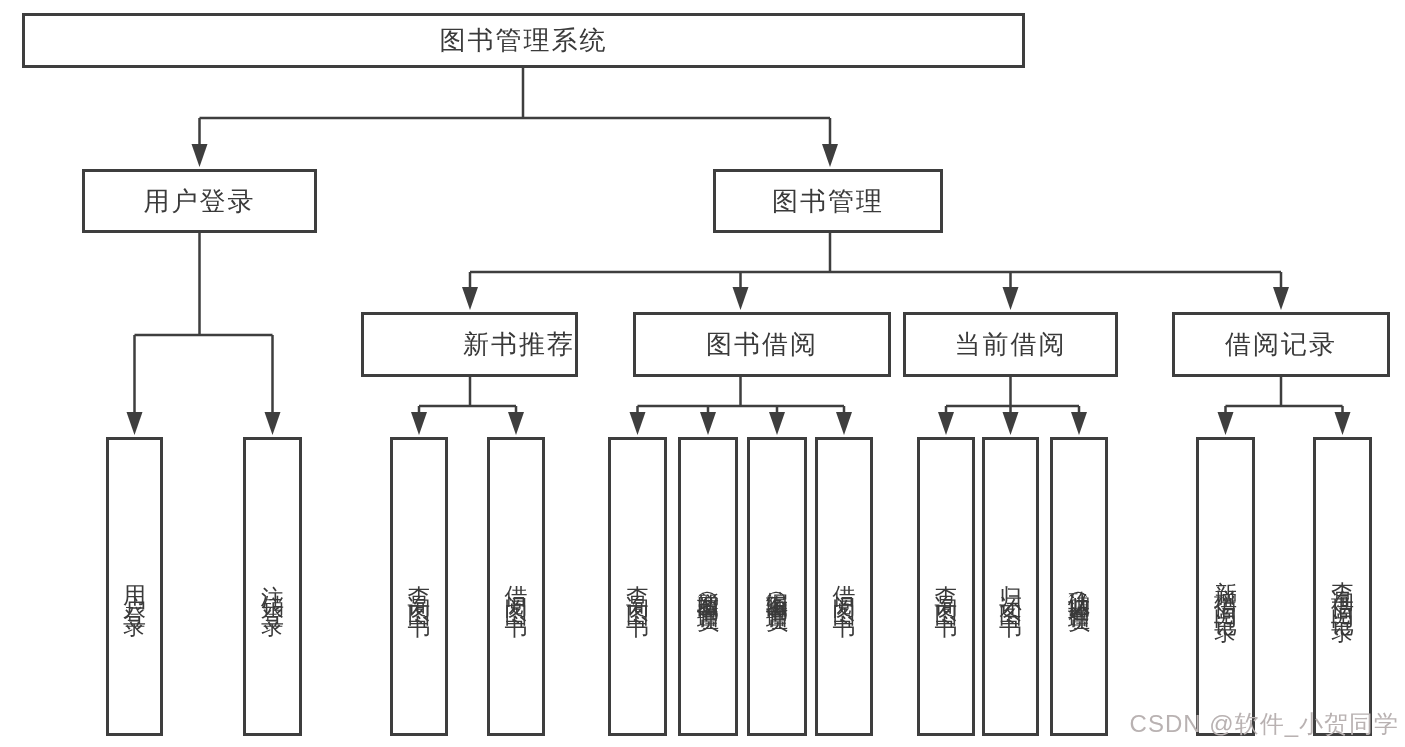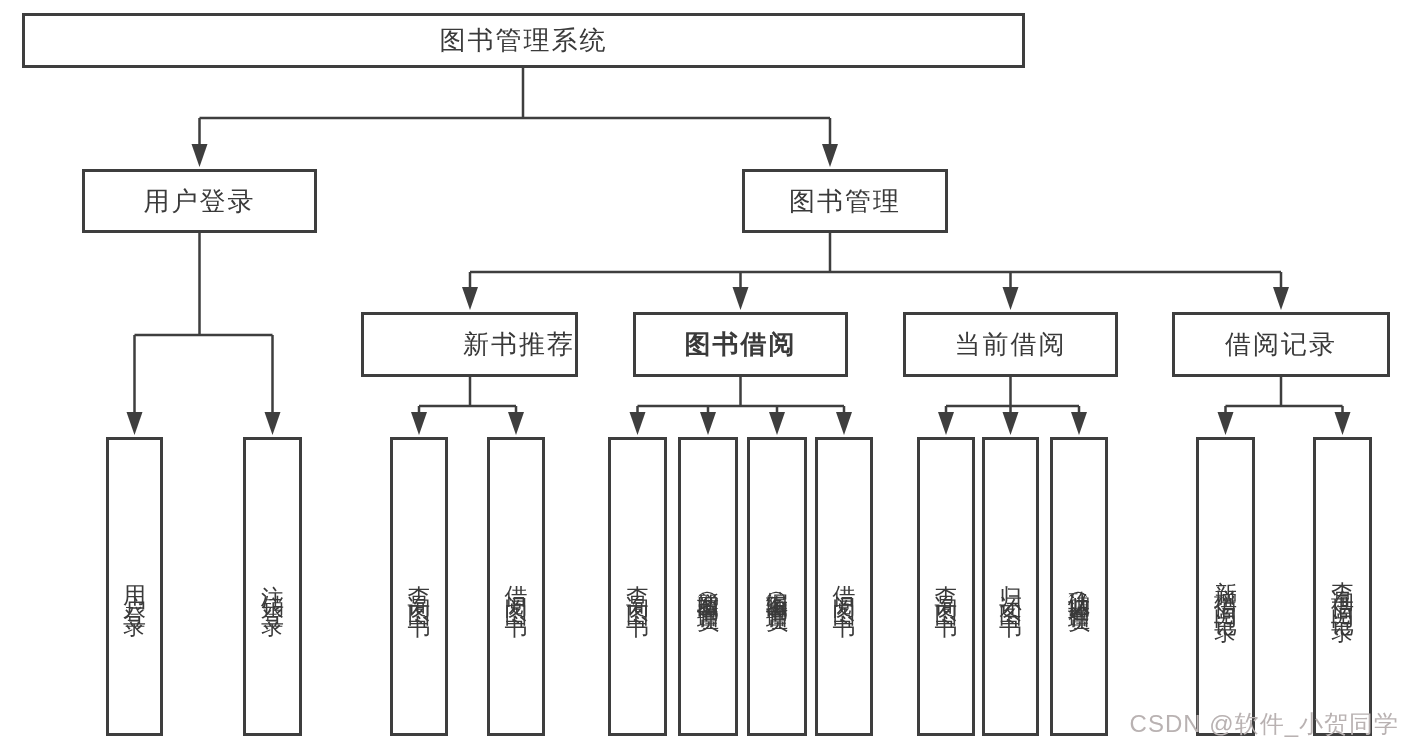--- a/index.html
+++ b/index.html
@@ -122,28 +122,28 @@
     </g>
   </svg>
 
   <div class="box" style="left:22px; top:13px; width:1003px; height:55px;">
     <span class="hlabel">图书管理系统</span>
   </div>
 
   <div class="box" style="left:82px; top:169px; width:235px; height:64px;">
     <span class="hlabel">用户登录</span>
   </div>
-  <div class="box" style="left:742px; top:169px; width:206px; height:64px;">
+  <div class="box" style="left:713px; top:169px; width:230px; height:64px;">
     <span class="hlabel">图书管理</span>
   </div>
 
   <div class="box" style="left:361px; top:312px; width:217px; height:65px;justify-content:flex-end;">
     <span class="hlabel">新书推荐</span>
   </div>
-  <div class="box" style="left:633px; top:312px; width:215px; height:65px;font-weight:bold;">
+  <div class="box" style="left:633px; top:312px; width:258px; height:65px;">
     <span class="hlabel">图书借阅</span>
   </div>
   <div class="box" style="left:903px; top:312px; width:215px; height:65px;justify-content:center;">
     <span class="hlabel">当前借阅</span>
   </div>
   <div class="box" style="left:1172px; top:312px; width:218px; height:65px;">
     <span class="hlabel">借阅记录</span>
   </div>
 
   <div class="box" style="left:106px; top:437px; width:57px; height:299px;">

